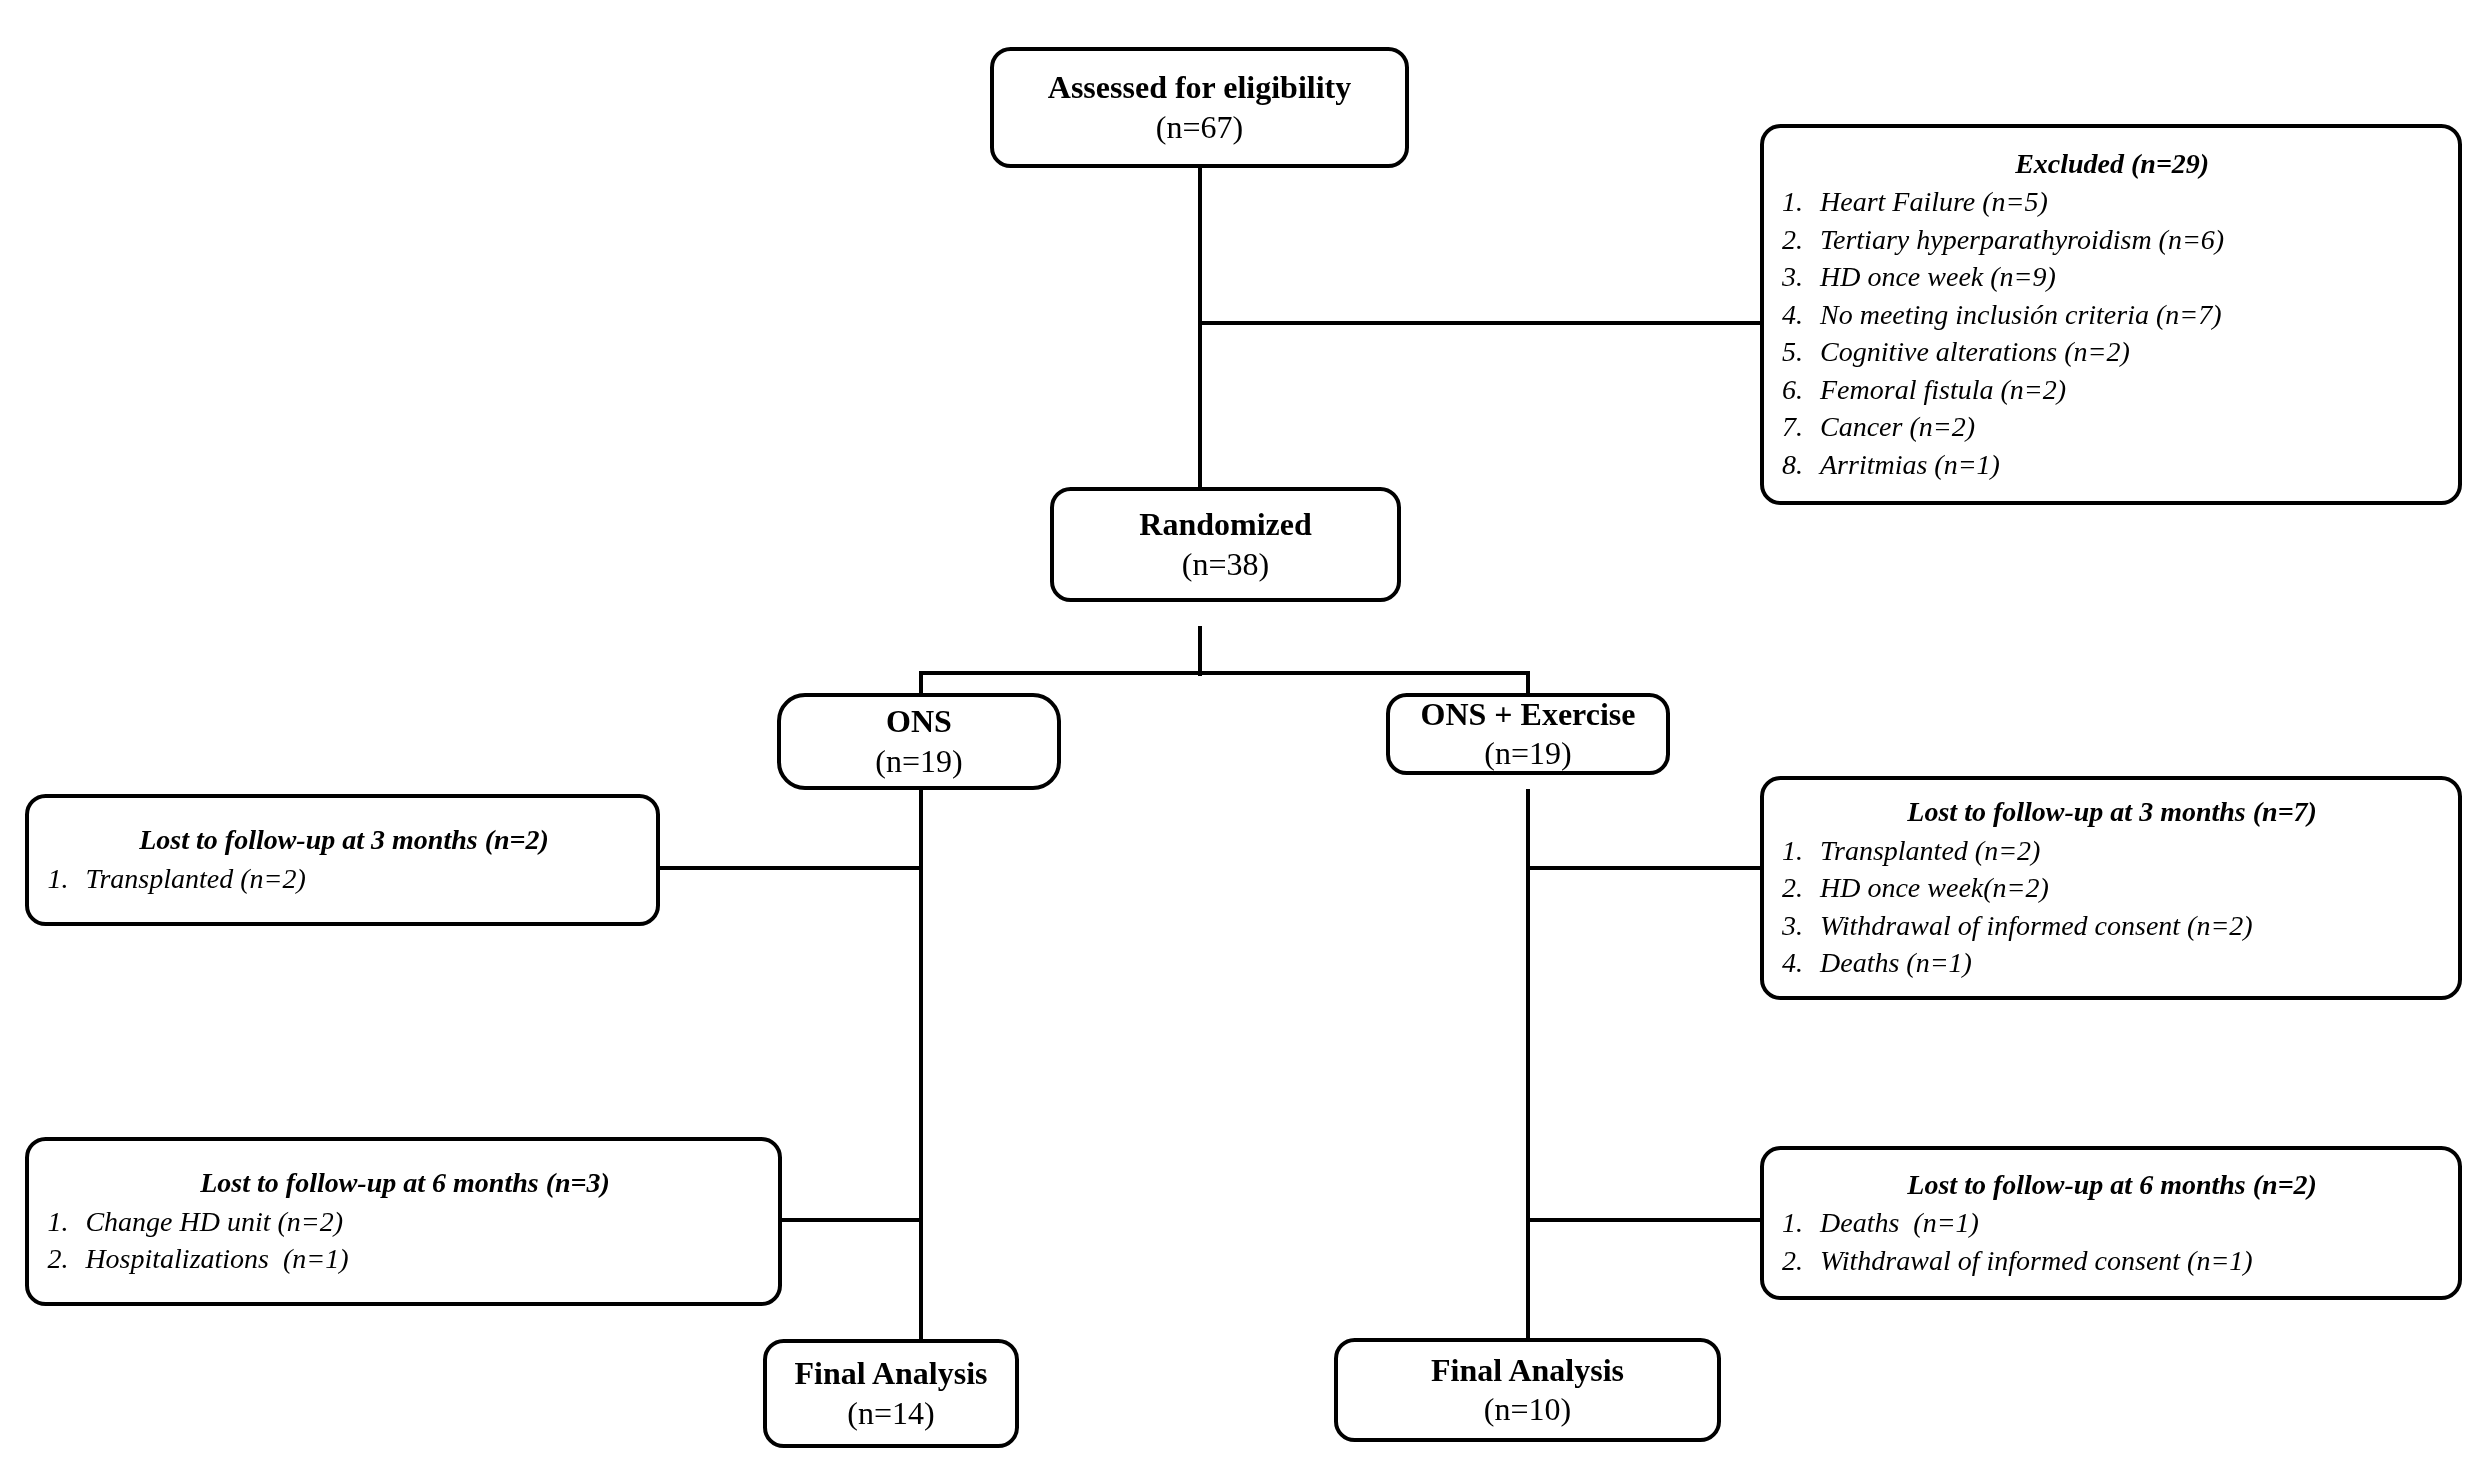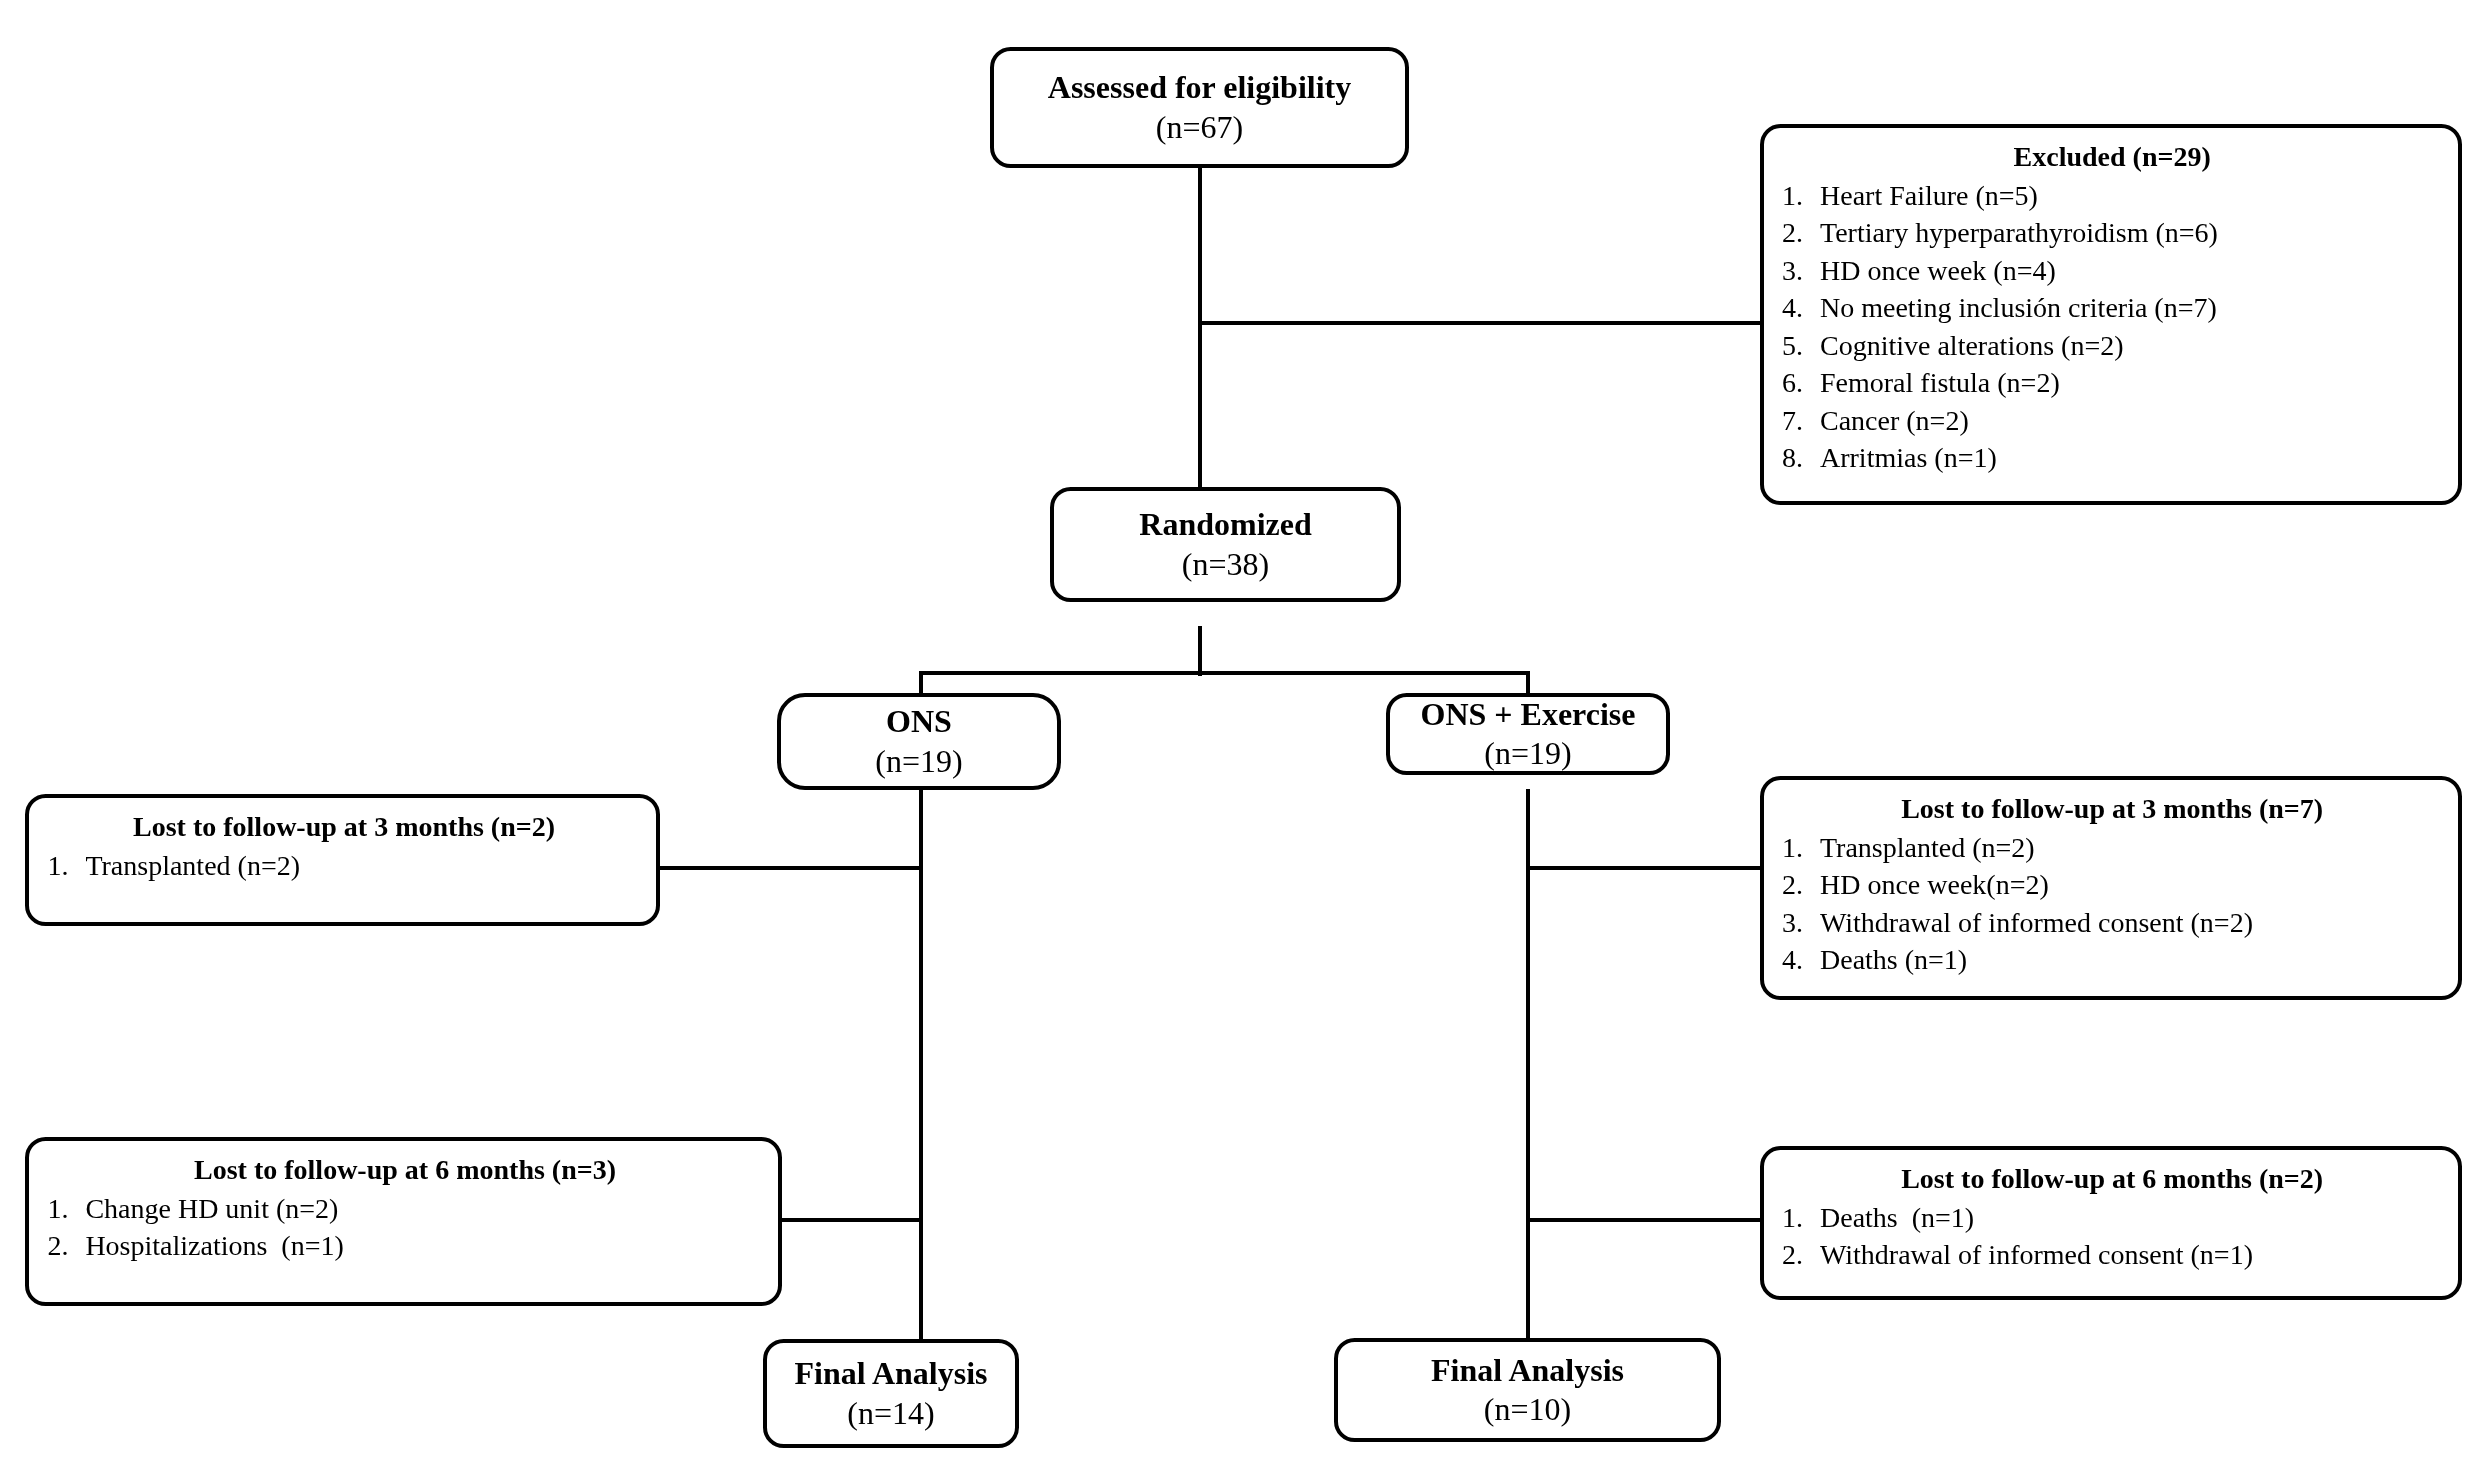--- a/index.html
+++ b/index.html
@@ -39,21 +39,22 @@
     white-space: nowrap;
   }
   .box-sub {
     font-size: 32px;
     line-height: 1.22;
     white-space: nowrap;
   }
   
   .listbox {
     padding: 11px 15.7px 11px 18px;
-    justify-content: flex-start;
+    justify-content: center;
+    font-style: italic;
   }
   .listbox .lb-title {
     font-weight: bold;
     font-size: 28px;
     line-height: 1.30;
     text-align: center;
     white-space: nowrap;
     margin-bottom: 1.2px;
   }
   .listbox ol {
@@ -122,21 +123,21 @@
       <li>
           <span class="num">1.</span>
           <span class="txt">Heart Failure (n=5)</span>
         </li>
       <li>
           <span class="num">2.</span>
           <span class="txt">Tertiary hyperparathyroidism (n=6)</span>
         </li>
       <li>
           <span class="num">3.</span>
-          <span class="txt">HD once week (n=4)</span>
+          <span class="txt">HD once week (n=9)</span>
         </li>
       <li>
           <span class="num">4.</span>
           <span class="txt">No meeting inclusión criteria (n=7)</span>
         </li>
       <li>
           <span class="num">5.</span>
           <span class="txt">Cognitive alterations (n=2)</span>
         </li>
       <li>

